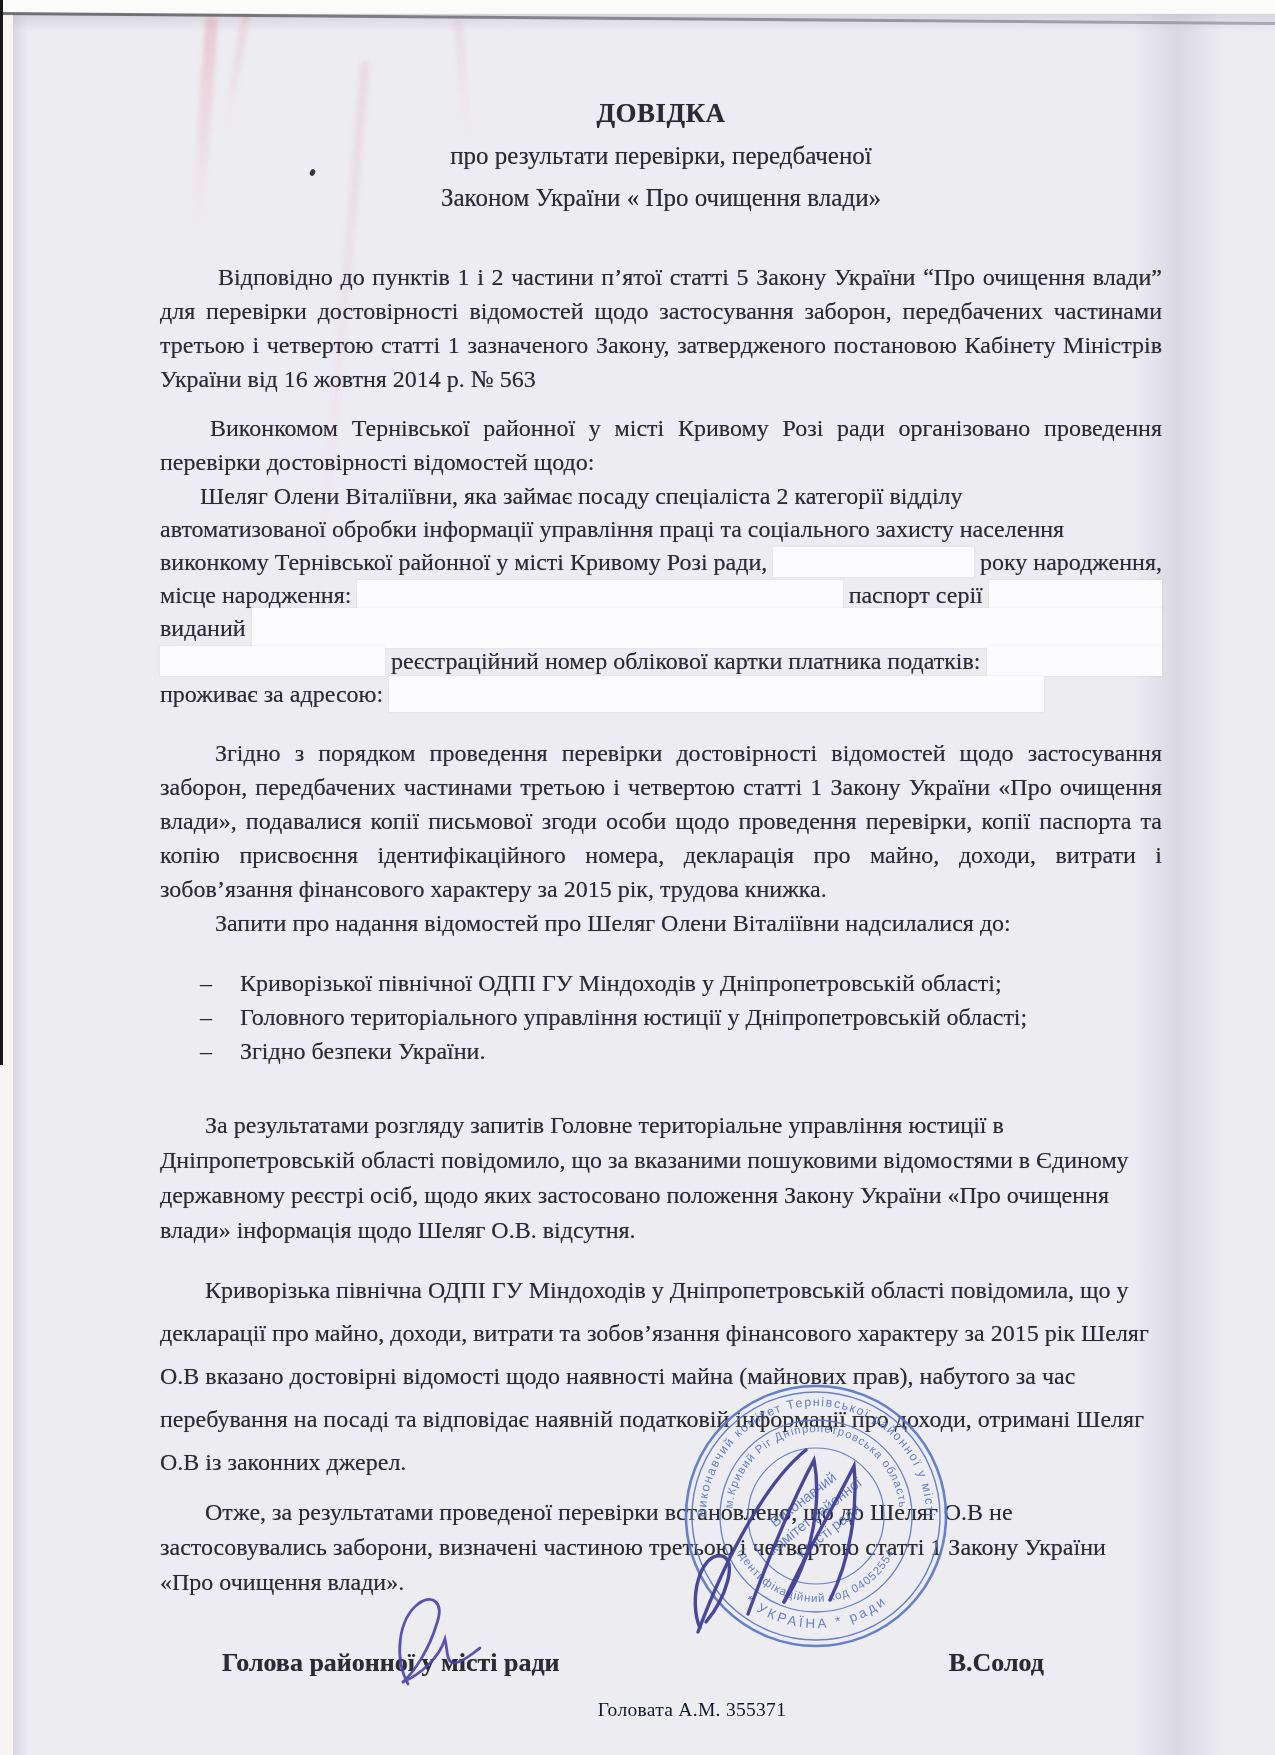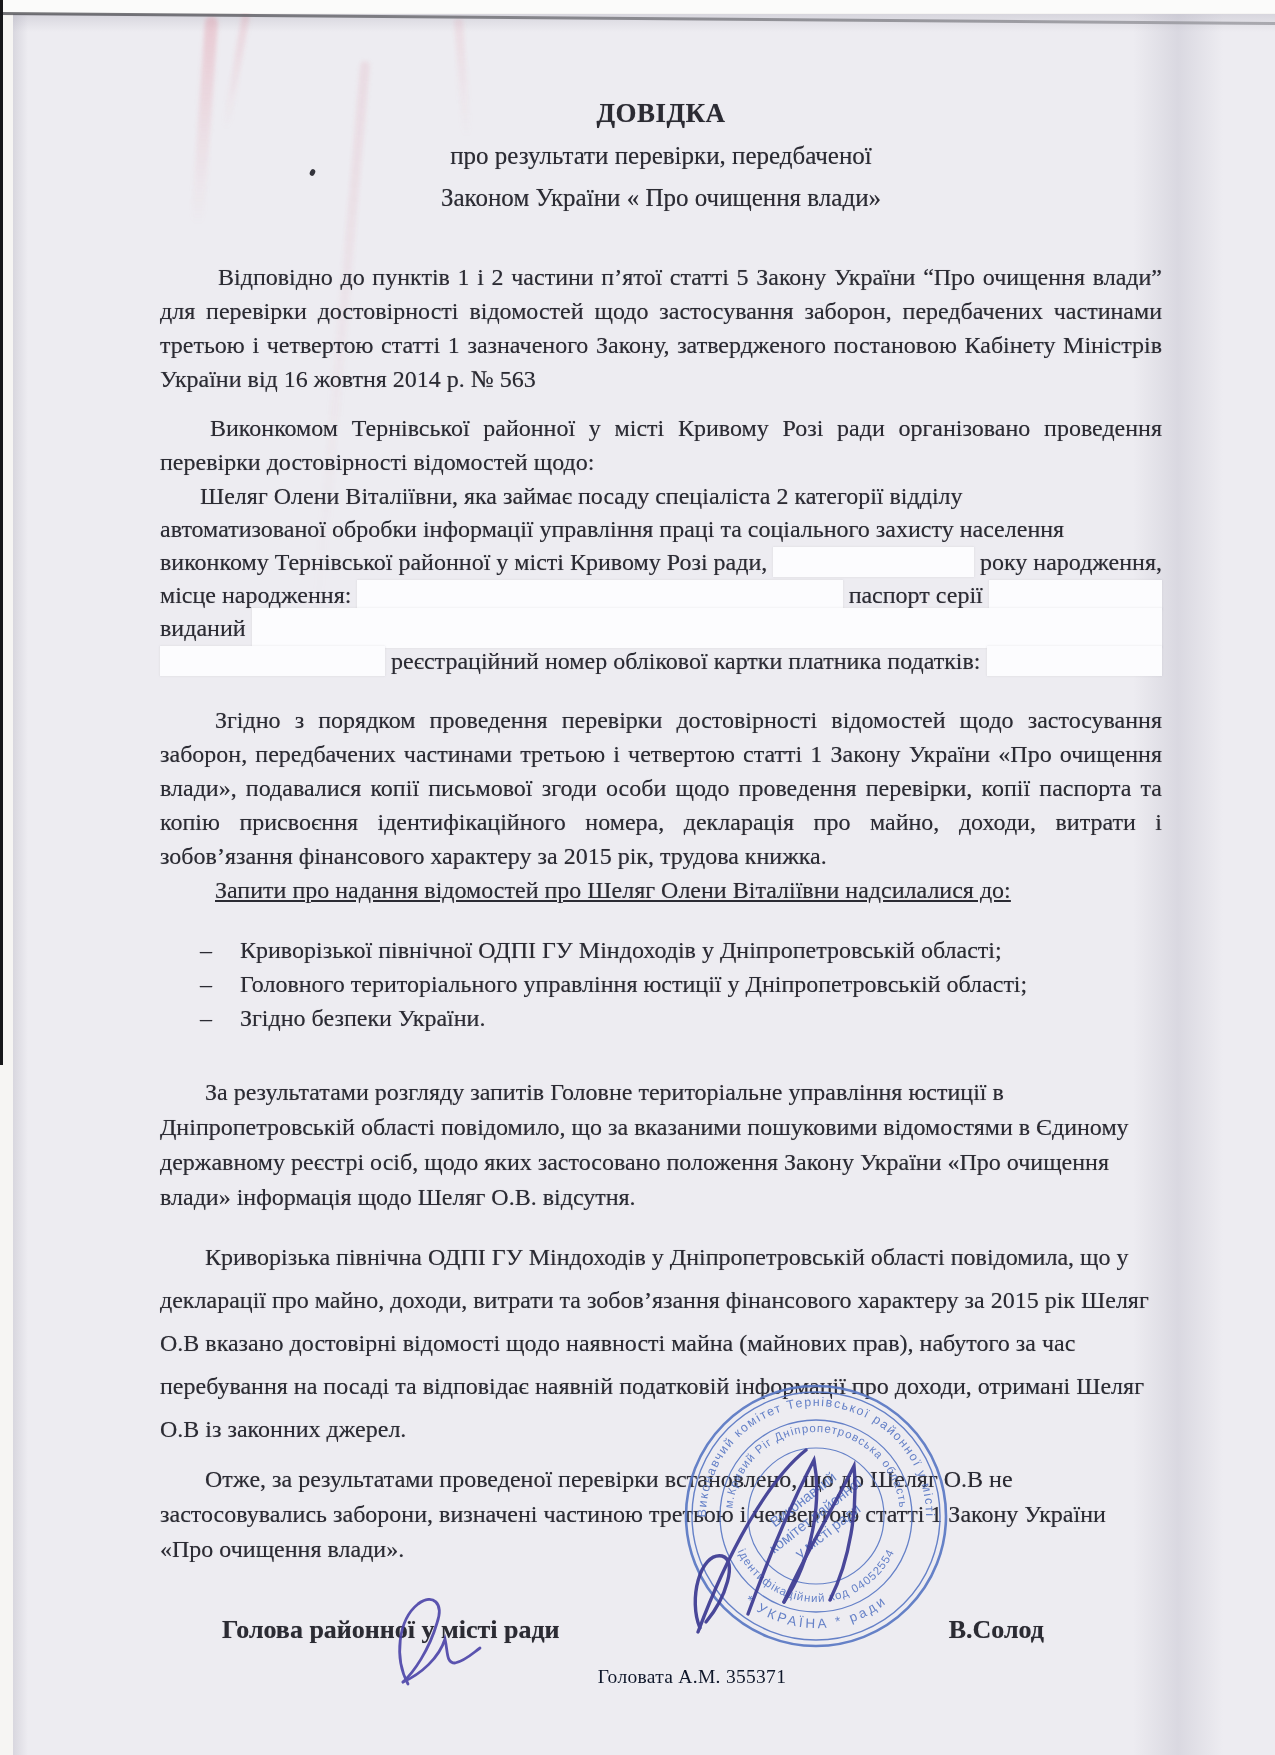--- a/index.html
+++ b/index.html
@@ -46,21 +46,21 @@
   .p{margin:0;}
   .p-just{text-align:justify;}
   .p1{margin-top:46px;text-indent:58px;}
   .p2{margin-top:15px;text-indent:50px;}
   .subject{margin-top:0;}
   .sline{display:flex;align-items:center;height:33px;white-space:pre;}
   .sline .txt{white-space:pre;}
   .redact{display:inline-block;background:#fcfcfe;height:30px;
     box-shadow:0 0 2px rgba(120,120,135,.18);}
   .p4{margin-top:26px;text-indent:55px;}
-  .p4b{margin-top:0;text-indent:55px;text-decoration:underline;}
+  .p4b{margin-top:0;text-indent:55px;}
   .list{margin-top:26px;}
   .list-row{padding-left:40px;line-height:34px;}
   .list-row .dash{display:inline-block;width:40px;}
   .p5{margin-top:40px;line-height:35px;text-indent:45px;}
   .p6{margin-top:21px;line-height:43px;text-indent:45px;}
   .p7{margin-top:11px;line-height:35px;text-indent:45px;}
   .sig-row{margin-top:46px;display:flex;justify-content:space-between;align-items:baseline;
     font-weight:bold;font-size:26px;}
   .sig-role{padding-left:62px;}
   .sig-name{padding-right:118px;}
@@ -87,20 +87,21 @@
   <p class="p p-just p1">Відповідно до пунктів 1 і 2 частини п’ятої статті 5 Закону України “Про очищення влади” для перевірки достовірності відомостей щодо застосування заборон, передбачених частинами третьою і четвертою статті 1 зазначеного Закону, затвердженого постановою Кабінету Міністрів України від 16 жовтня 2014 р. № 563</p>
   <p class="p p-just p2">Виконкомом Тернівської районної у місті Кривому Розі ради організовано проведення перевірки достовірності відомостей щодо:</p>
 
   <div class="subject" id="subject-block">
       <div class="sline" style="padding-left: 40px;"><span class="txt">Шеляг Олени Віталіївни, яка займає посаду спеціаліста 2 категорії відділу</span></div>
       <div class="sline"><span class="txt">автоматизованої обробки інформації управління праці та соціального захисту населення</span></div>
       <div class="sline"><span class="txt">виконкому Тернівської районної у місті Кривому Розі ради, </span><span class="redact" style="width: 148px; flex-grow: 1;"></span><span class="txt"> року народження,</span></div>
       <div class="sline"><span class="txt">місце народження: </span><span class="redact" style="width: 430px; flex-grow: 1;"></span><span class="txt"> паспорт серії </span><span class="redact" style="width: 118px; flex-grow: 1;"></span></div>
       <div class="sline"><span class="txt">виданий </span><span class="redact" style="width: 840px; height: 40px; flex-grow: 1;"></span></div>
       <div class="sline"><span class="redact" style="width: 225px;"></span><span class="txt"> реєстраційний номер облікової картки платника податків: </span><span class="redact" style="width: 110px; flex-grow: 1;"></span></div>
+      <div class="sline"><span class="txt">проживає за адресою: </span><span class="redact" style="width: 655px; height: 36px;"></span></div>
     </div>
 
   <p class="p p-just p4">Згідно з порядком проведення перевірки достовірності відомостей щодо застосування заборон, передбачених частинами третьою і четвертою статті 1 Закону України «Про очищення влади», подавалися копії письмової згоди особи щодо проведення перевірки, копії паспорта та копію присвоєння ідентифікаційного номера, декларація про майно, доходи, витрати і зобов’язання фінансового характеру за 2015 рік, трудова книжка.</p>
   <p class="p p4b">Запити про надання відомостей про Шеляг Олени Віталіївни надсилалися до:</p>
 
   <div class="list" id="request-list">
       <div class="list-row"><span class="dash">–</span><span>Криворізької північної ОДПІ ГУ Міндоходів у Дніпропетровській області;</span></div>
       <div class="list-row"><span class="dash">–</span><span>Головного територіального управління юстиції у Дніпропетровській області;</span></div>
       <div class="list-row"><span class="dash">–</span><span>Згідно безпеки України.</span></div>
     </div>

